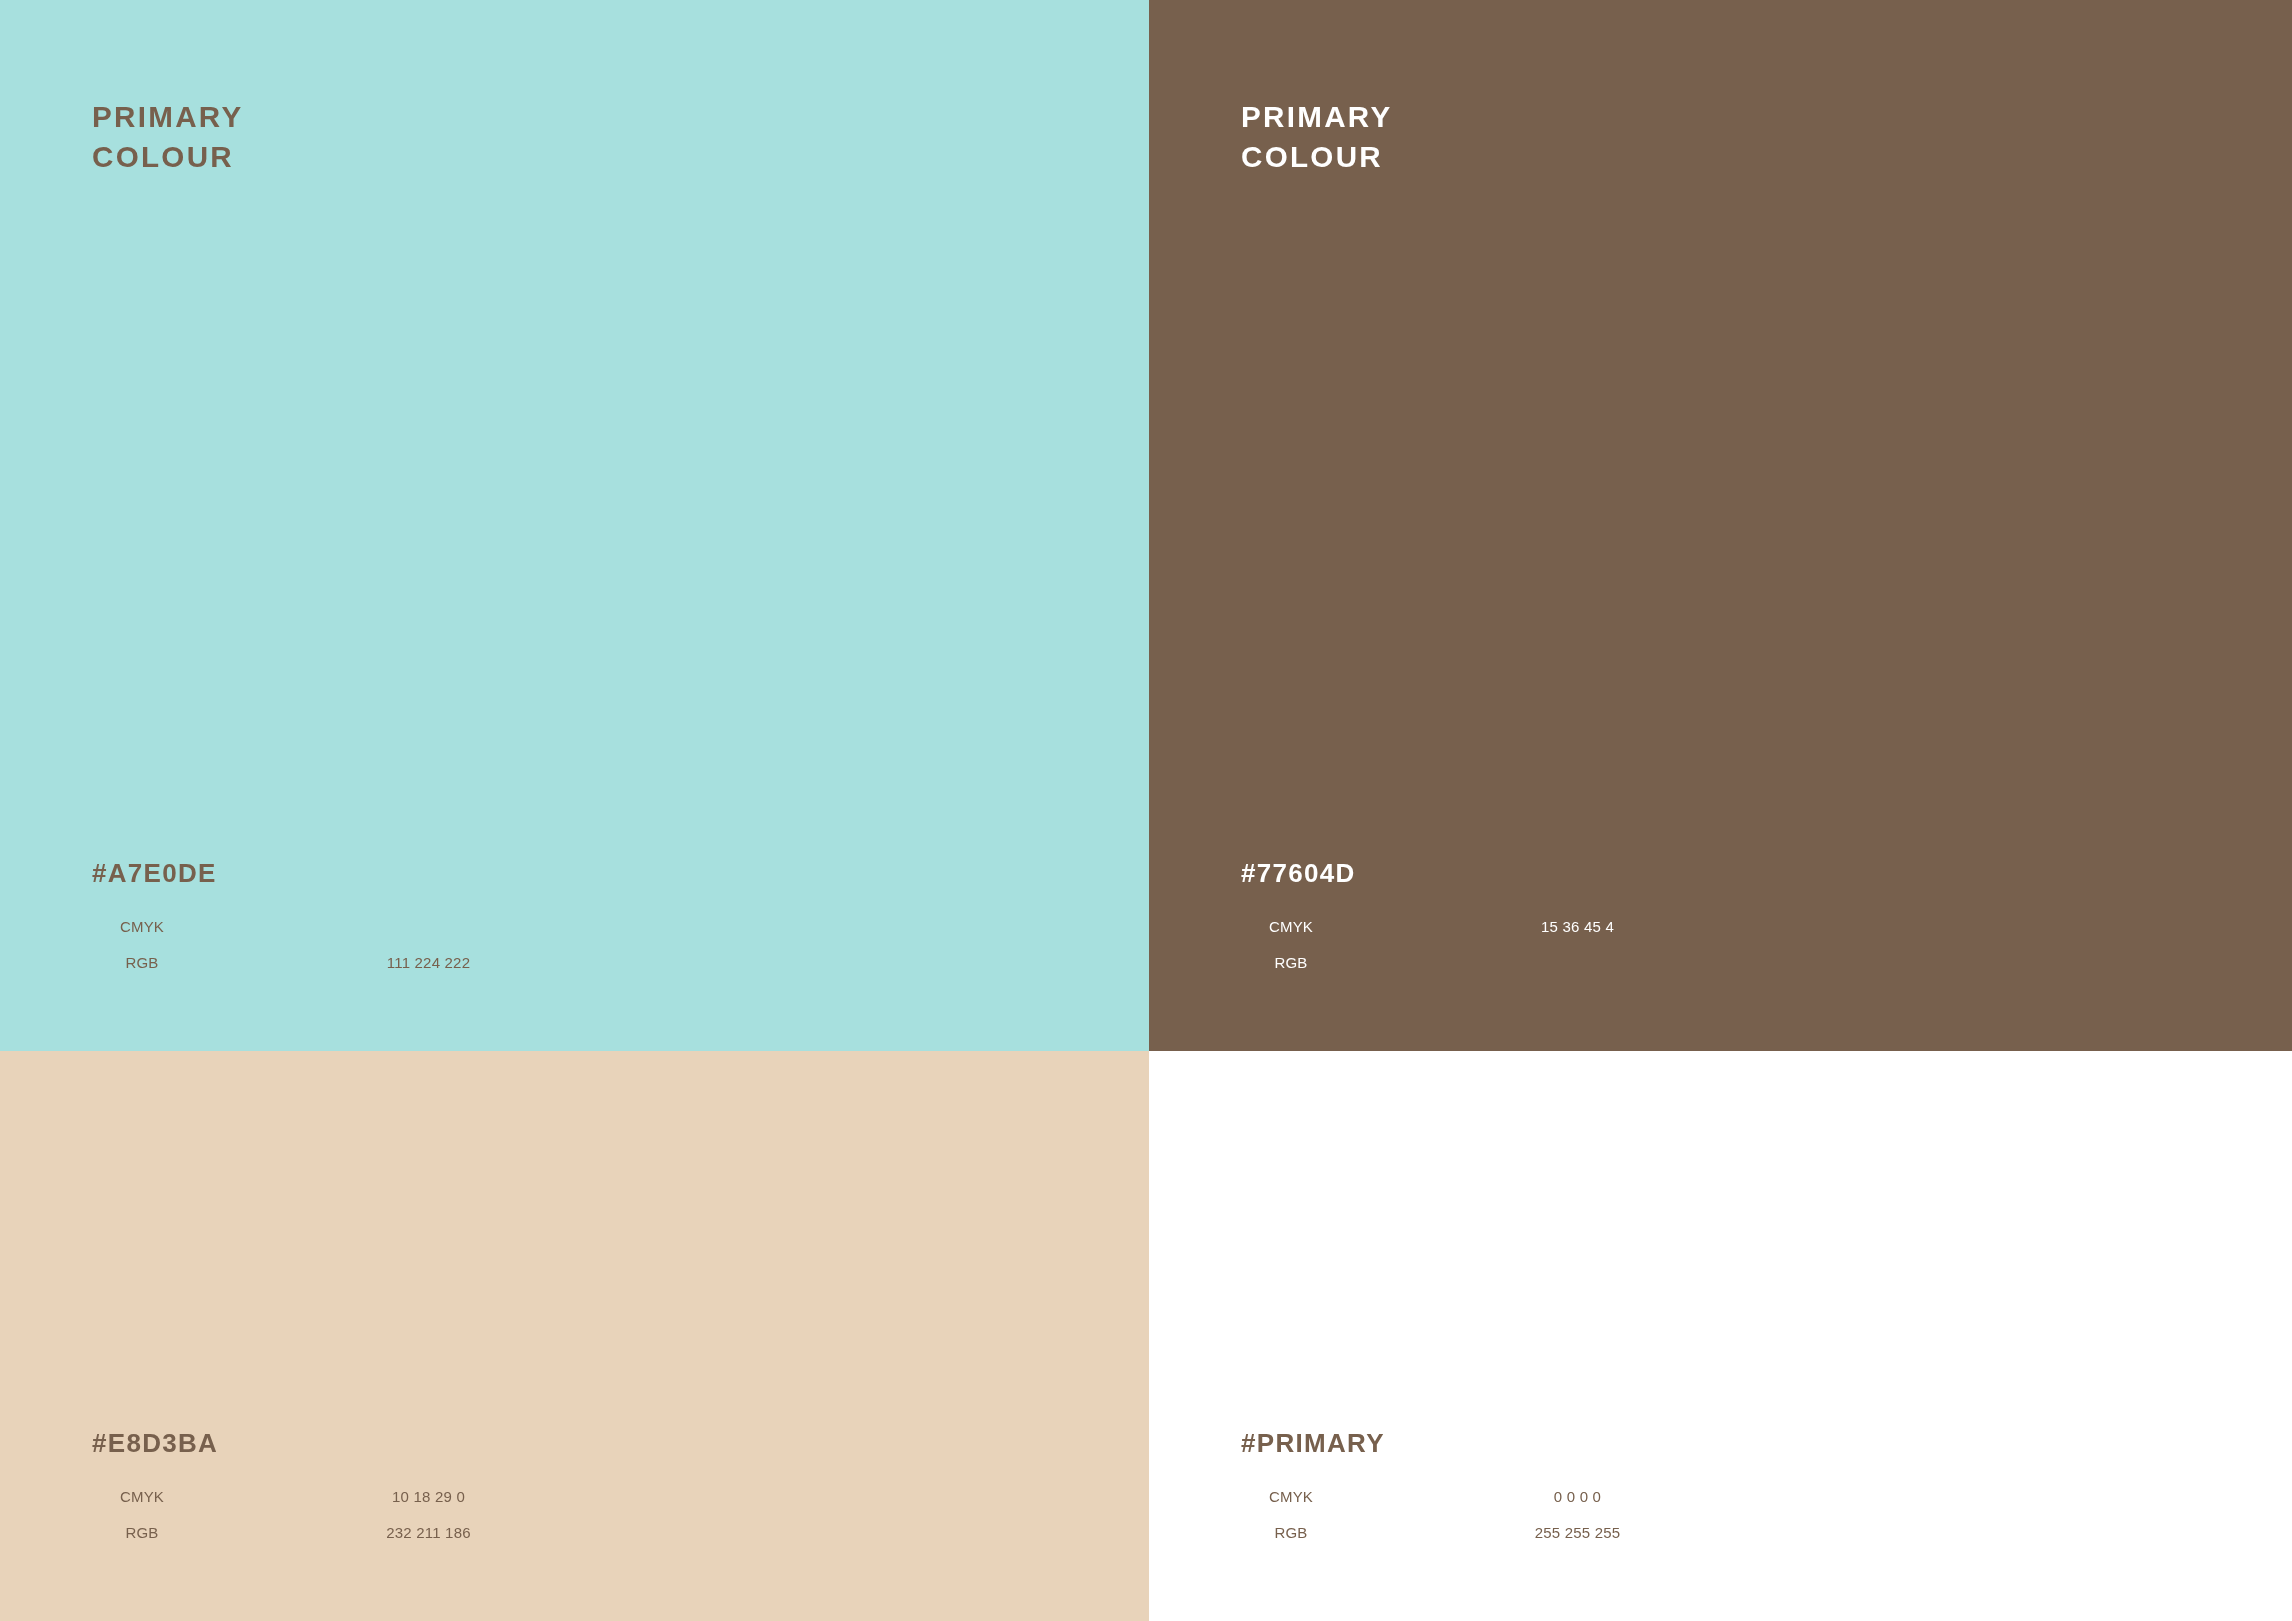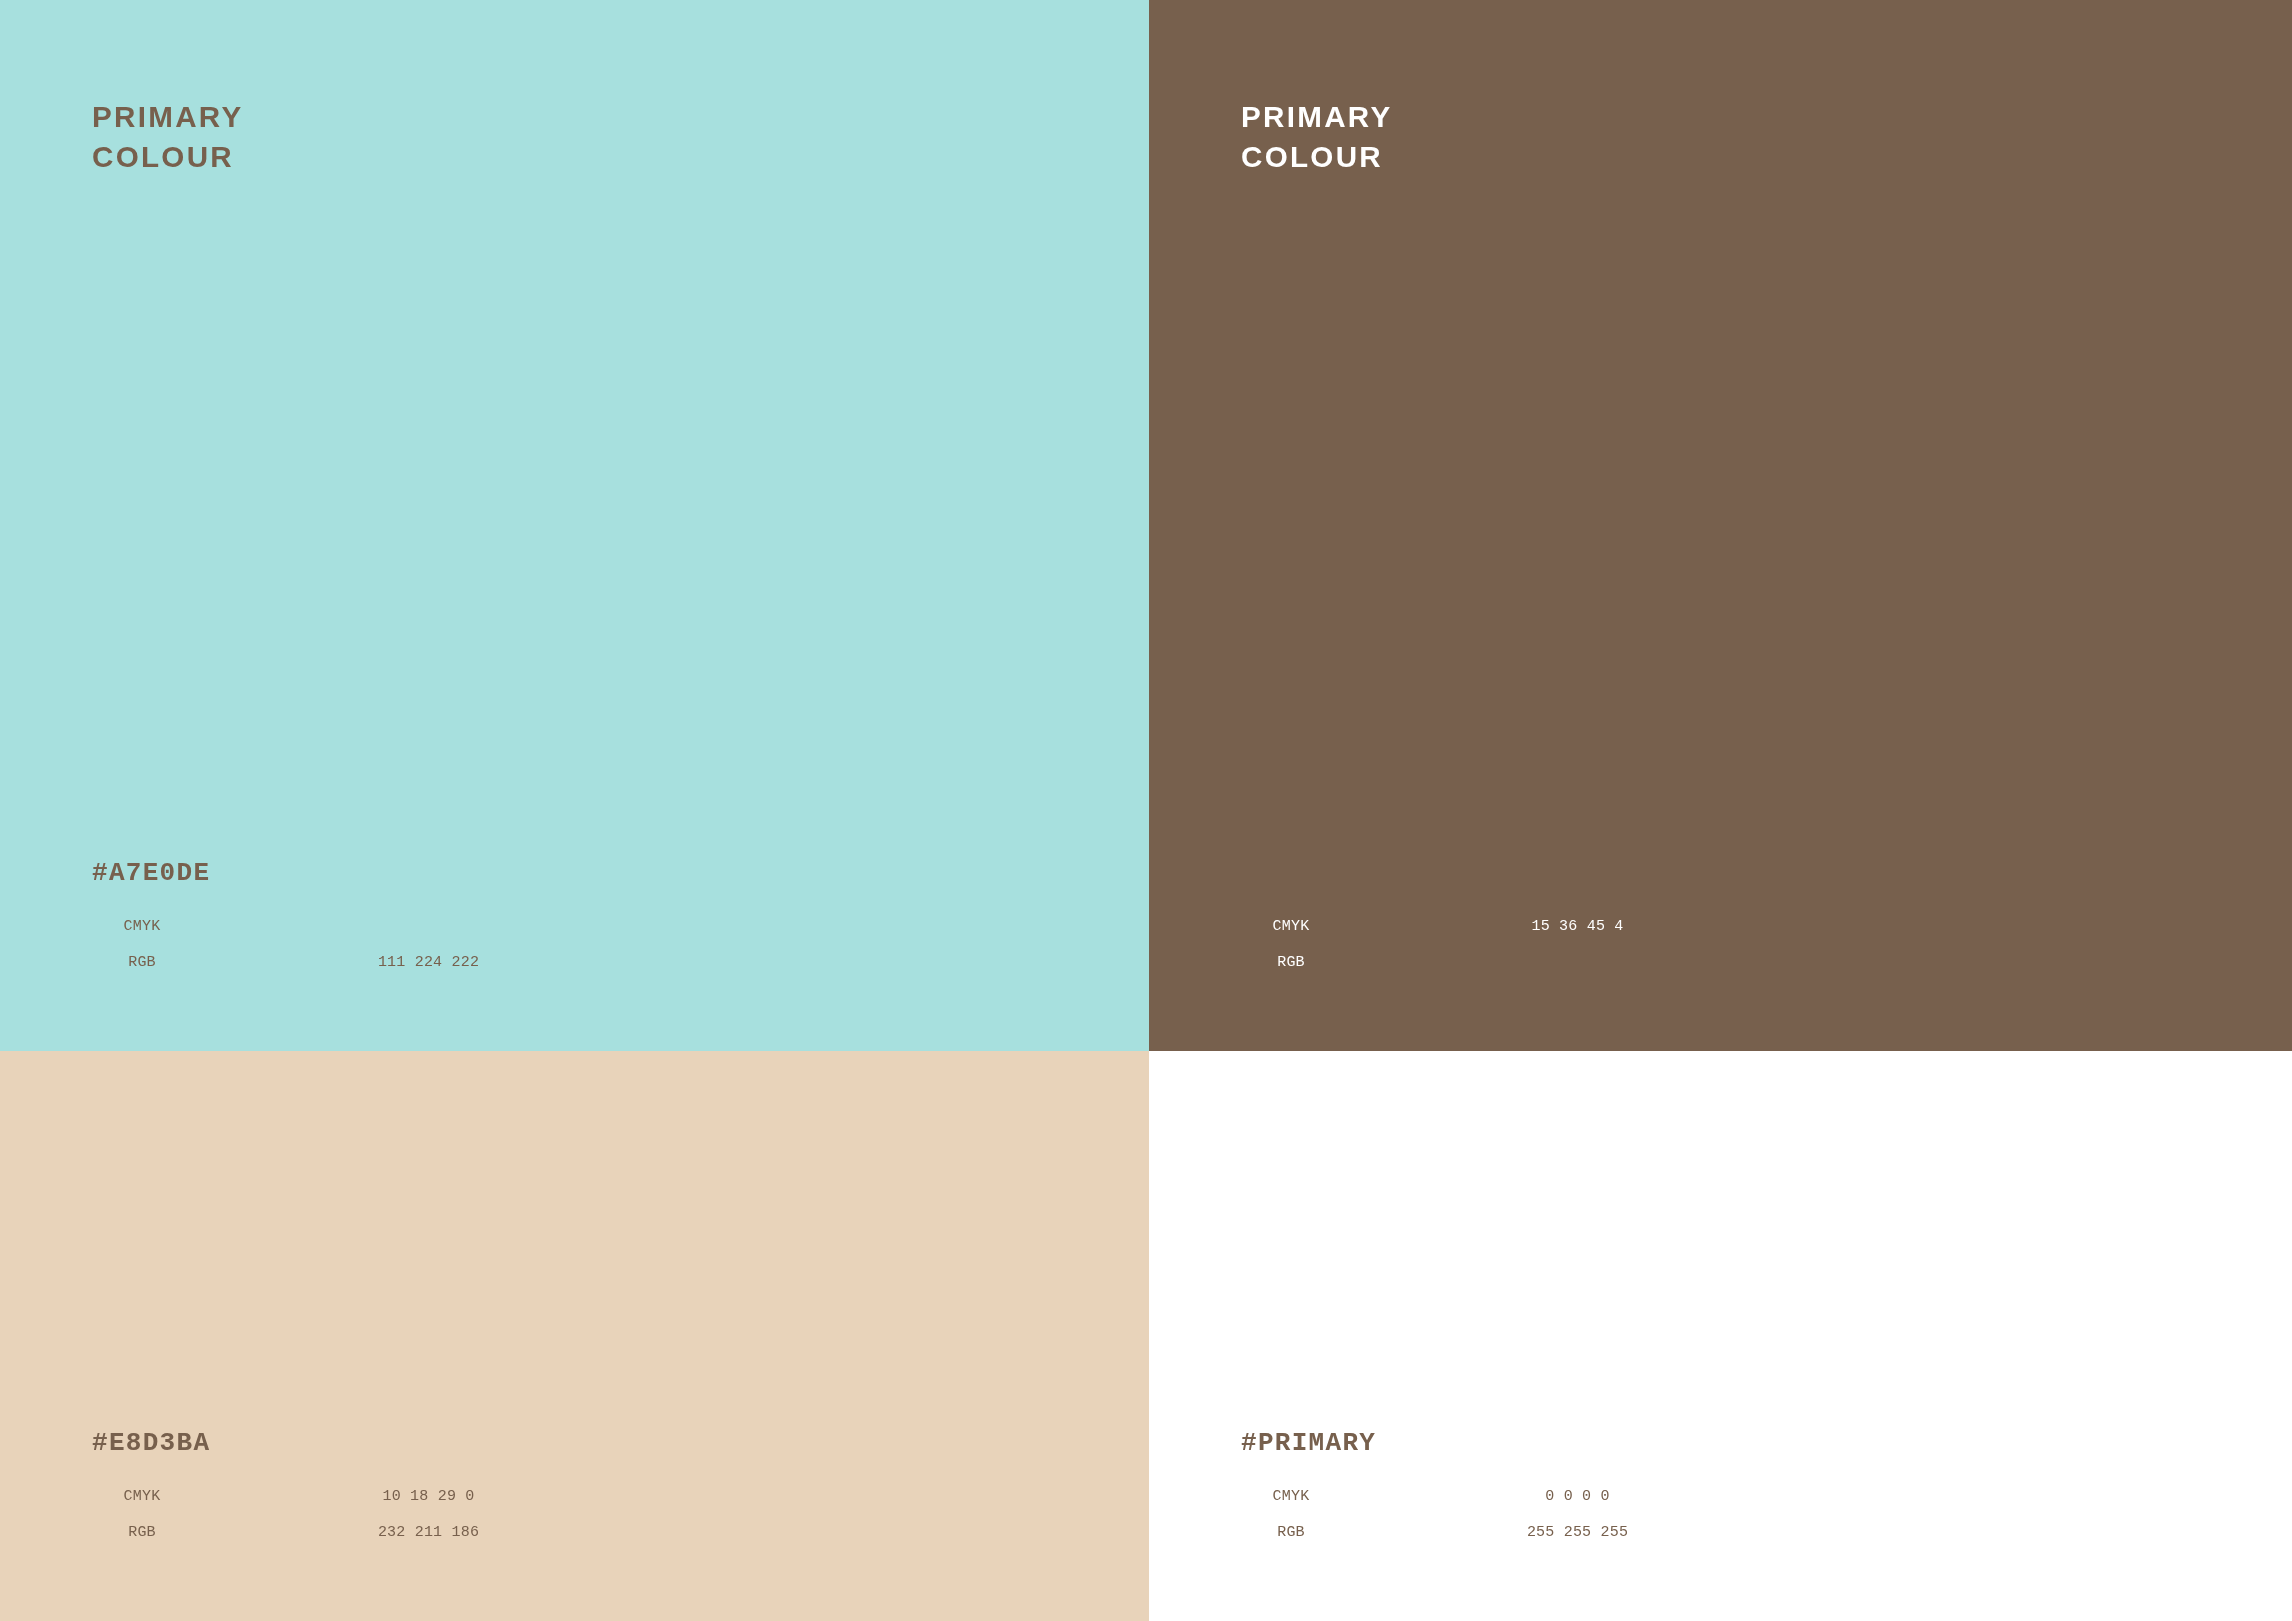--- a/index.html
+++ b/index.html
@@ -40,21 +40,20 @@
     text-transform: uppercase;
     white-space: pre-line;
   }
 
   
   .swatch-specs {
     position: absolute;
     left: 92px;
     bottom: 70px;
     width: 573px;
-    font-family: Liberation Mono, monospace;
   }
 
   .spec-hex {
     font-weight: bold;
     font-size: 26px;
     line-height: 30px;
     letter-spacing: 1.3px;
     margin-bottom: 20.6px;
   }
 
@@ -100,20 +99,21 @@
         <span class="spec-label">RGB</span>
         <span class="spec-value">111 224 222</span>
       </div>
     </div>
   </div>
 
   <div class="swatch row-top" data-theme="brown">
     <div class="swatch-heading">PRIMARY
 COLOUR</div>
     <div class="swatch-specs">
+      <div class="spec-hex">#77604D</div>
       <div class="spec-row">
         <span class="spec-label">CMYK</span>
         <span class="spec-value">15 36 45 4</span>
       </div>
       <div class="spec-row">
         <span class="spec-label">RGB</span>
       </div>
     </div>
   </div>
 

